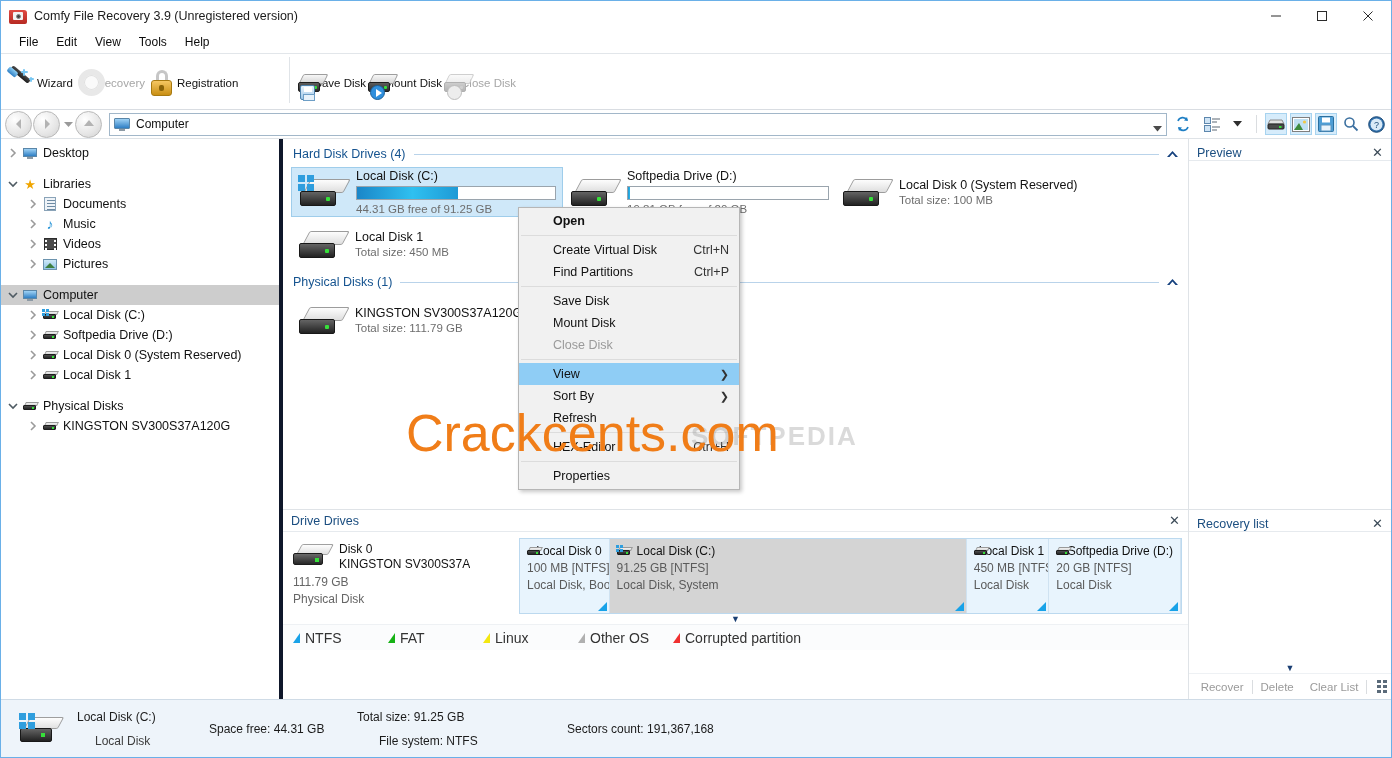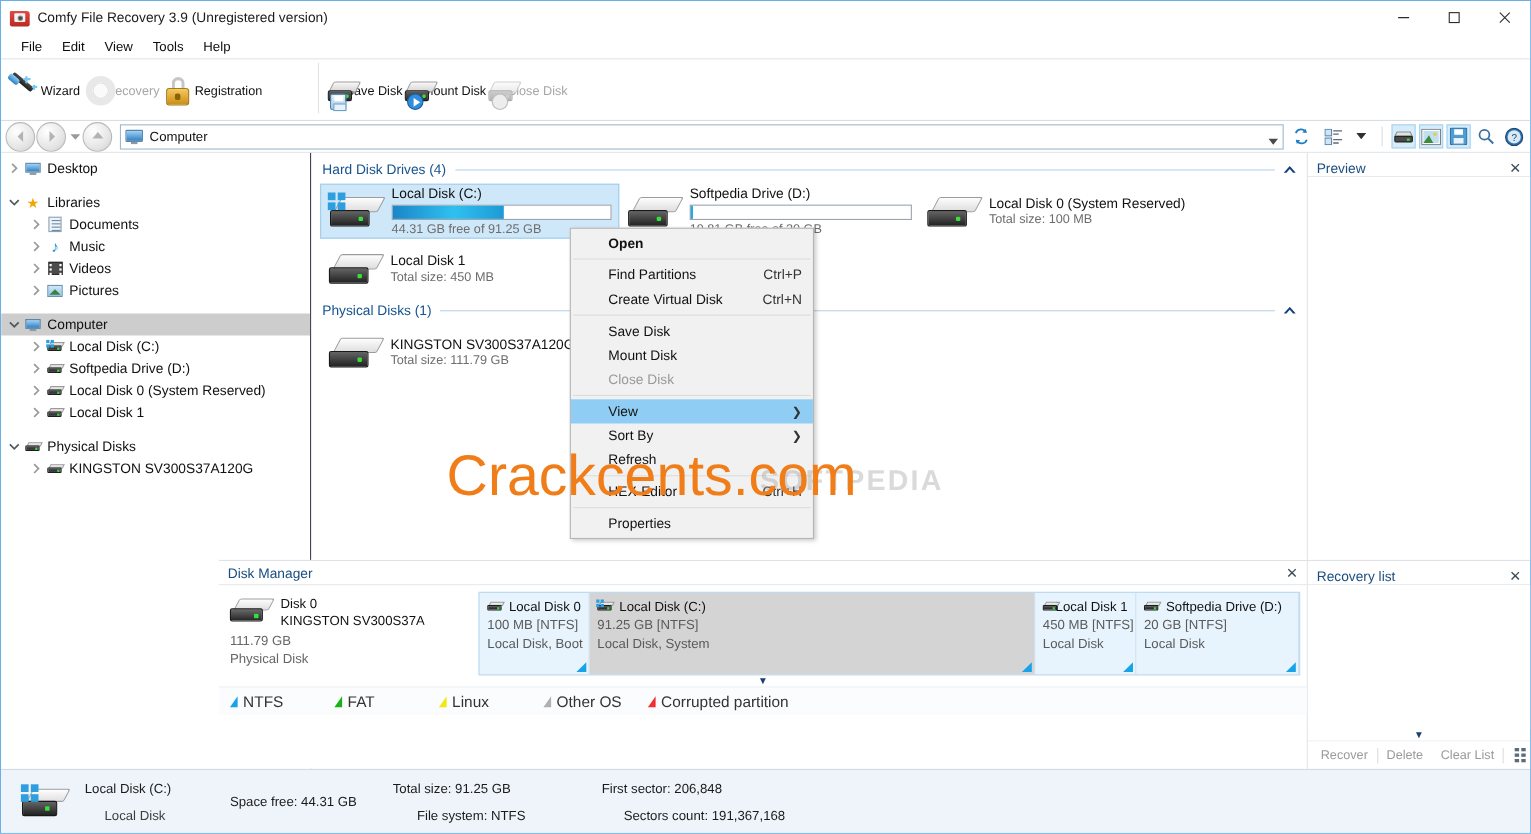--- a/index.html
+++ b/index.html
@@ -187,21 +187,21 @@
   .refreshbtn { width:24px; display:flex; align-items:center; justify-content:center; flex:none;}
   .addr-right { display:flex; align-items:center; gap:3px; margin-left:6px; }
   .vbtn { width:22px; height:22px; display:flex; align-items:center; justify-content:center; }
   .vbtn.sel { background:#d6ecfb; border:1px solid #a7d3ef; }
   .sep-v { width:1px; height:18px; background:#dadde0; margin:0 5px; }
   
   .mainsplit { flex:1; display:flex; min-height:0; }
   .sidebar {
     width:282px; min-width:282px;
     background:#fff;
-    border-right:1px solid #0f172a;
+    border-right:4px solid #0f172a;
     padding-top:4px;
     overflow:hidden;
     font-size:12.5px;
   }
   .tree-row { height:20px; display:flex; align-items:center; white-space:nowrap; }
   .tree-row.sel { background:#cdcdcd; }
   .tw { width:16px; display:flex; align-items:center; justify-content:center; flex:none; }
   .tw svg path { fill:none; stroke:#9b9b9b; stroke-width:1.6; }
   .tree-row.sel .tw svg path, .tree-row.open .tw svg path { stroke:#4f5b63; }
   .tico { width:18px; display:flex; align-items:center; justify-content:center; flex:none; margin-right:4px;}
@@ -221,21 +221,21 @@
   .vid-ic::before{content:"";position:absolute;left:0;top:1px;width:2px;height:2px;background:#fff;box-shadow:0 4px 0 #fff,0 8px 0 #fff, 9px 0 0 #fff, 9px 4px 0 #fff, 9px 8px 0 #fff;}
   .minihdd { width:15px; height:8px; position:relative; }
   .minihdd .t { position:absolute; left:2px; top:0; width:13px; height:4px; background:linear-gradient(#f2f2f2,#d8d8d8); border:1px solid #9a9a9a; transform:skewX(-26deg);}
   .minihdd .f { position:absolute; left:0; top:3px; width:13px; height:5px; background:linear-gradient(#4f4f4f,#262626); border:1px solid #1d1d1d; border-radius:1px;}
   .minihdd .l { position:absolute; left:9px; top:5px; width:2px; height:2px; background:#36e03a;}
   .winflag { position:absolute; left:-1px; top:-2px; width:8px; height:8px; }
   .winflag i { position:absolute; width:3px; height:3px; background:#2f9ede; }
   .winflag i:nth-child(1){left:0;top:0;} .winflag i:nth-child(2){left:4px;top:0;}
   .winflag i:nth-child(3){left:0;top:4px;} .winflag i:nth-child(4){left:4px;top:4px;}
   
-  .center { flex:1; display:flex; flex-direction:column; min-width:0;align-items:flex-end; }
+  .center { flex:1; display:flex; flex-direction:column; min-width:0; }
   .contentarea {
     flex:1; background:#fff; position:relative; overflow:hidden;
     border-right:1px solid #dfe3e7;
   }
   .grp-head {
     display:flex; align-items:center; padding:8px 10px 2px 10px;
     color:#15538f; font-size:12.5px;
   }
   .grp-head .gline { flex:1; height:1px; background:#b9d3ea; margin:0 8px; }
   .grp-head .gchev svg path { fill:#15417e; }
@@ -861,21 +861,21 @@
               <div class="meta">
                 <div class="dname">KINGSTON SV300S37A120G</div>
                 <div class="dsub">Total size: 111.79 GB</div>
               </div>
             </div>
           </div>
       </div>
 
       <div class="dm-panel">
         <div class="dm-head">
-          <span>Disk Manager</span>
+          <span>Drive Drives</span>
           <span class="x">✕</span>
         </div>
         <div class="dm-strip">
           <div class="dm-disk">
             <div class="row1">
               <div class="pic">
                   <div class="top"></div>
                   <div class="front"></div>
                   <div class="led"></div>
                 </div>
@@ -1023,37 +1023,36 @@
       <div class="r2">Local Disk</div>
     </div>
     <div class="sb-col c2">
       <div class="r2">Space free: 44.31 GB</div>
     </div>
     <div class="sb-col c3">
       <div class="r1">Total size: 91.25 GB</div>
       <div class="r2">File system: NTFS</div>
     </div>
     <div class="sb-col c4">
-      <div class="r1">First sector: 206,848</div>
       <div class="r2">Sectors count: 191,367,168</div>
     </div>
   </div>
 
   <div class="ctx" id="ctxmenu" style="left:517px; top:206px; width:222px;">
       <div class="item bold">
         <span>Open</span>
       </div>
       <div class="sep"></div>
       <div class="item">
+        <span>Create Virtual Disk</span>
+        <span class="acc">Ctrl+N</span>
+      </div>
+      <div class="item">
         <span>Find Partitions</span>
         <span class="acc">Ctrl+P</span>
-      </div>
-      <div class="item">
-        <span>Create Virtual Disk</span>
-        <span class="acc">Ctrl+N</span>
       </div>
       <div class="sep"></div>
       <div class="item">
         <span>Save Disk</span>
       </div>
       <div class="item">
         <span>Mount Disk</span>
       </div>
       <div class="item disabled">
         <span>Close Disk</span>

